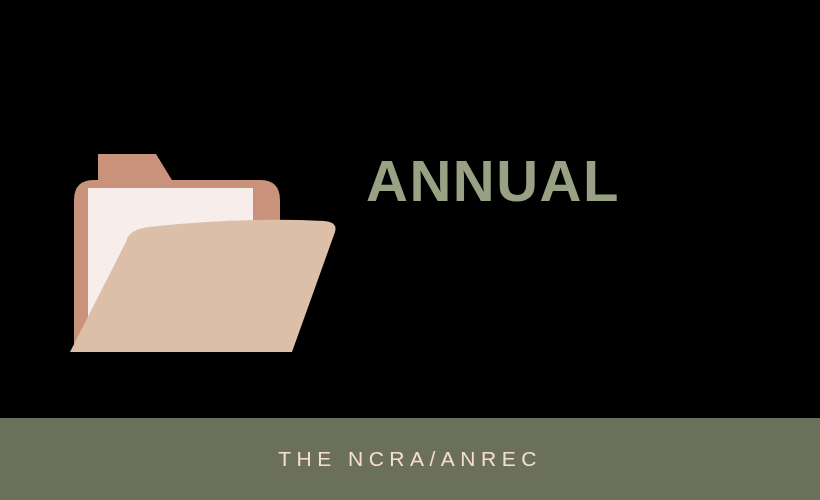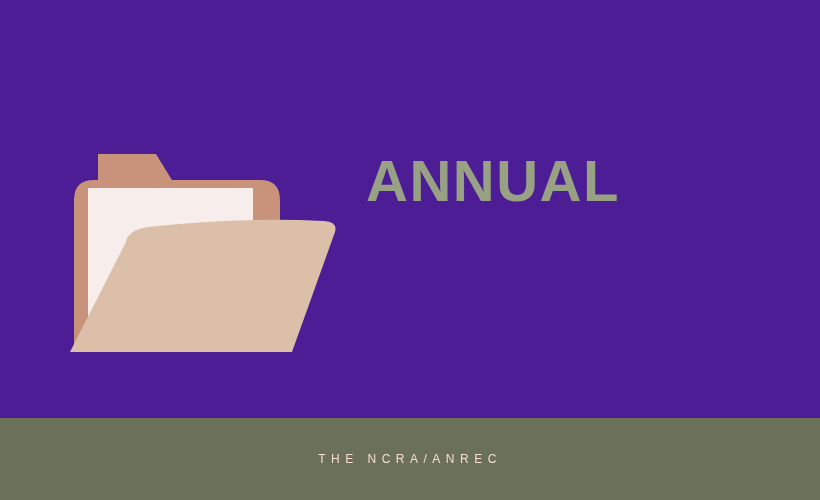--- a/index.html
+++ b/index.html
@@ -9,21 +9,21 @@
   body {
     width: 820px;
     height: 500px;
     overflow: hidden;
     font-family: "Liberation Sans", sans-serif;
   }
   #poster {
     position: relative;
     width: 820px;
     height: 500px;
-    background: #4c1d95;
+    background: #000000;
     overflow: hidden;
   }
 
   
   #folder-illustration {
     position: absolute;
     left: 60px;
     top: 130px;
     width: 300px;
     height: 240px;
@@ -61,21 +61,21 @@
     height: 82px;
     background: #6B705B;
     display: flex;
     align-items: center;
     justify-content: center;
   }
   #banner-text {
     color: #F6DECB;
     font-family: "Liberation Sans", sans-serif;
     font-weight: normal;
-    font-size: 12px;
+    font-size: 21px;
     letter-spacing: 5.5px;
     text-transform: uppercase;
     white-space: nowrap;
   }
 </style>
 </head>
 <body>
 
 <div id="poster">
 

